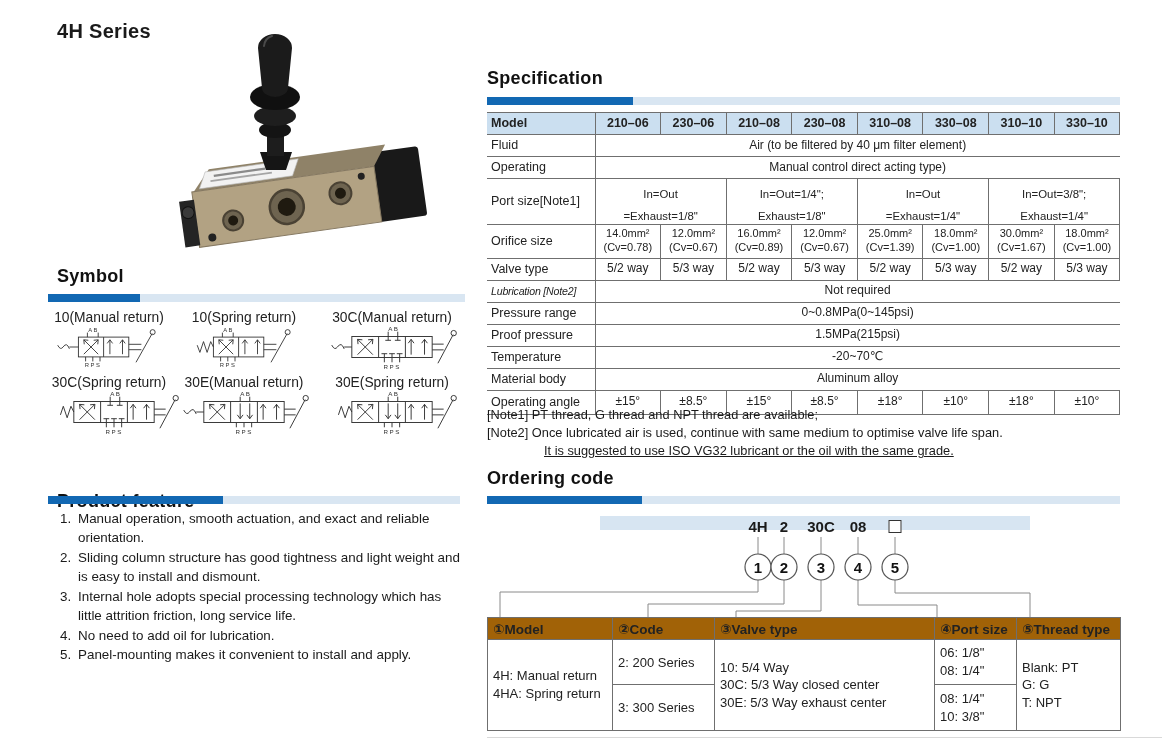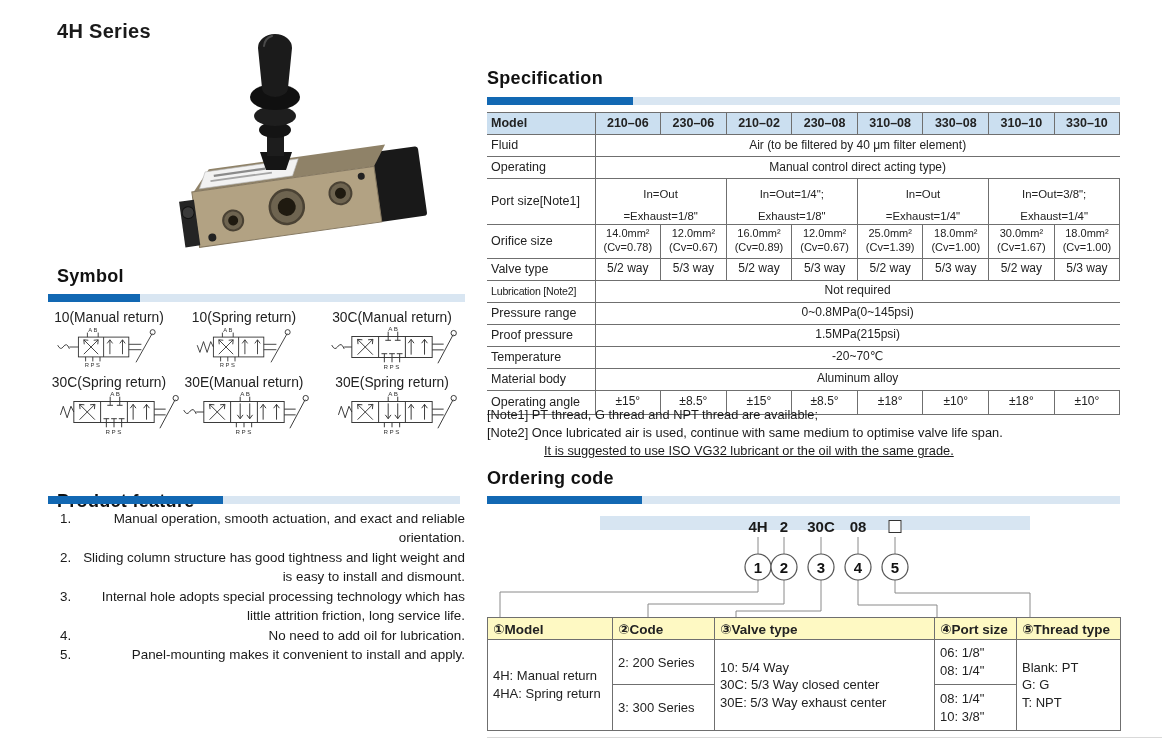--- a/index.html
+++ b/index.html
@@ -20,34 +20,34 @@
   
   table.spec { border-collapse:collapse; table-layout:fixed; width:633px; font-size:12px; color:#222; }
   table.spec th, table.spec td {
     border:1px solid #6f6f6f; text-align:center; vertical-align:middle;
     padding:0 1px; line-height:1.15;
   }
   table.spec thead th { background:#cbdff0; font-weight:bold; font-size:12.5px; }
   table.spec .lbl { text-align:left; padding-left:4px; border-left:none; font-size:12.5px; font-weight:normal; background:#fff; }
   table.spec thead .lbl { background:#cbdff0; font-weight:bold; }
   table.spec td.span { border-right:none; }
-  table.spec .cond { font-size:10.6px; letter-spacing:-.2px; }
+  table.spec .cond { font-size:10.6px; letter-spacing:-.2px;font-style:italic; }
   table.spec .two div { line-height:1.25; font-size:11.4px;margin-top:8px; }
   table.spec .small div { line-height:1.25; font-size:11px; }
   tr.h22 { height:22px; } tr.h24 { height:24px; } tr.h34 { height:34px; }
 
   
   .notes { font-size:12.8px; line-height:1.42; color:#1a1a1a; }
   .notes .indent { padding-left:57px;text-decoration:underline; }
 
   
   .features { font-size:13.4px; line-height:1.45; }
   .features .feat { display:flex; }
   .features .num { width:18px; flex:0 0 18px; }
-  .features .txt { flex:1;text-align:right; }
+  .features .txt { flex:1; }
 
   
   .sym-grid { display:grid; grid-template-columns:128px 142px 154px; row-gap:6px; }
   .sym-cell { text-align:center; }
   .sym-label { font-size:13.8px; color:#222; white-space:nowrap; }
   .sym-svg { display:block; margin:0 auto; }
   .sym-svg path, .sym-svg line, .sym-svg rect, .sym-svg circle, .sym-svg polyline
     { stroke:#333; stroke-width:1; fill:none; }
   .sym-svg text { fill:#333; font-size:6.5px; stroke:none; font-family:"Liberation Sans",sans-serif; }
 
@@ -55,21 +55,21 @@
   .ord-banner { background:#d7e5f2; }
   .code-part { position:absolute; top:0; transform:translateX(-50%); font-weight:bold; font-size:15px; line-height:21px; }
   .blank-box { position:absolute; top:4px; transform:translateX(-50%); width:13px; height:13px; border:1.5px solid #333; background:#fff; }
   .diagram-svg line, .diagram-svg path { stroke:#8a8a8a; stroke-width:1; fill:none; }
   .diagram-svg circle { stroke:#555; stroke-width:1.2; fill:#fff; }
   .diagram-svg text { fill:#111; font-size:15px; font-weight:bold; text-anchor:middle; font-family:"Liberation Sans",sans-serif; }
 
   
   table.ord { border-collapse:collapse; table-layout:fixed; width:633px; font-size:13px; color:#222; }
   table.ord th, table.ord td { border:1px solid #6f6f6f; text-align:left; vertical-align:middle; padding:1px 5px; }
-  table.ord thead th { background:#fef9c3; font-size:13.5px; font-weight:bold; height:22px; }
+  table.ord thead th { background:#a16207; font-size:13.5px; font-weight:bold; height:22px; }
   table.ord td div { line-height:1.35; }
   tr.oh45 { height:45px; } tr.oh46 { height:46px; }
 
   .thin-rule { background:#d9d9d9; height:1px; }
 </style>
 </head>
 <body>
 
 <div class="abs page-title" style="left:57px; top:20px;">4H Series</div>
 
@@ -285,21 +285,21 @@
     <col style="width:65.6px">
       <col style="width:65.6px">
       <col style="width:65.6px">
       <col style="width:65.6px">
   </colgroup>
   <thead>
     <tr class="h22">
       <th class="lbl">Model</th>
       <th>210–06</th>
       <th>230–06</th>
-      <th>210–02</th>
+      <th>210–08</th>
       <th>230–08</th>
       <th>310–08</th>
       <th>330–08</th>
       <th>310–10</th>
       <th>330–10</th>
     </tr>
   </thead>
   <tbody>
     <tr class="h22">
       <td class="lbl">Fluid</td>

